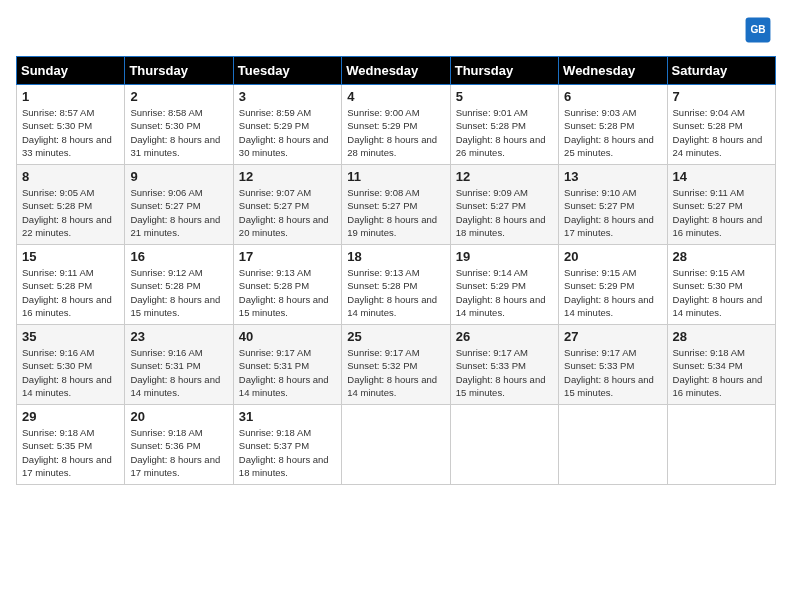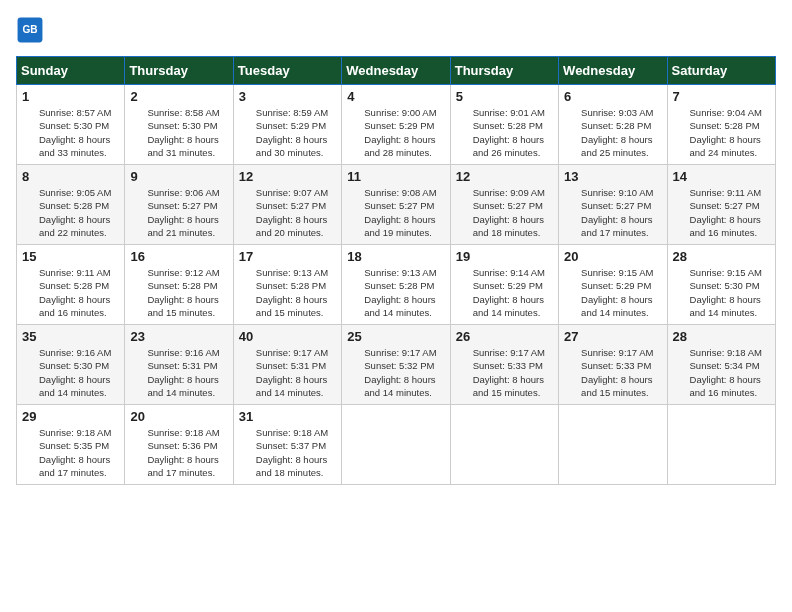--- a/index.html
+++ b/index.html
@@ -5,21 +5,21 @@
     * { box-sizing: border-box; margin: 0; padding: 0; }
     body {
       font-family: Arial, sans-serif;
       background: #fff;
       width: 792px;
       min-height: 612px;
       padding: 16px;
     }
     .header {
       display: flex;
-      justify-content: flex-start;
+      justify-content: flex-end;
       align-items: flex-start;
       margin-bottom: 12px;
     }
     .logo {
       display: flex;
       align-items: center;
       gap: 4px;
     }
     .logo-text {
       font-size: 18px;
@@ -45,21 +45,21 @@
     .location {
       font-size: 16px;
       color: #555;
     }
     table {
       width: 100%;
       border-collapse: collapse;
       table-layout: fixed;
     }
     thead tr th {
-      background: #14532d;
+      background: #000000;
       color: #fff;
       font-size: 13px;
       font-weight: bold;
       padding: 6px 4px;
       text-align: left;
       border: 1px solid #1a6fc4;
     }
     tbody tr td {
       border: 1px solid #ccc;
       vertical-align: top;
@@ -76,21 +76,20 @@
       font-size: 13px;
       font-weight: bold;
       color: #222;
       display: block;
       margin-bottom: 2px;
     }
     .cell-content {
       font-size: 9.5px;
       line-height: 1.4;
       color: #333;
-      margin-left: 17px;
     }
     td.empty {
       background: #fff;
     }
   </style>
 </head>
 <body>
 
 <div class="header">
   <div class="logo">

